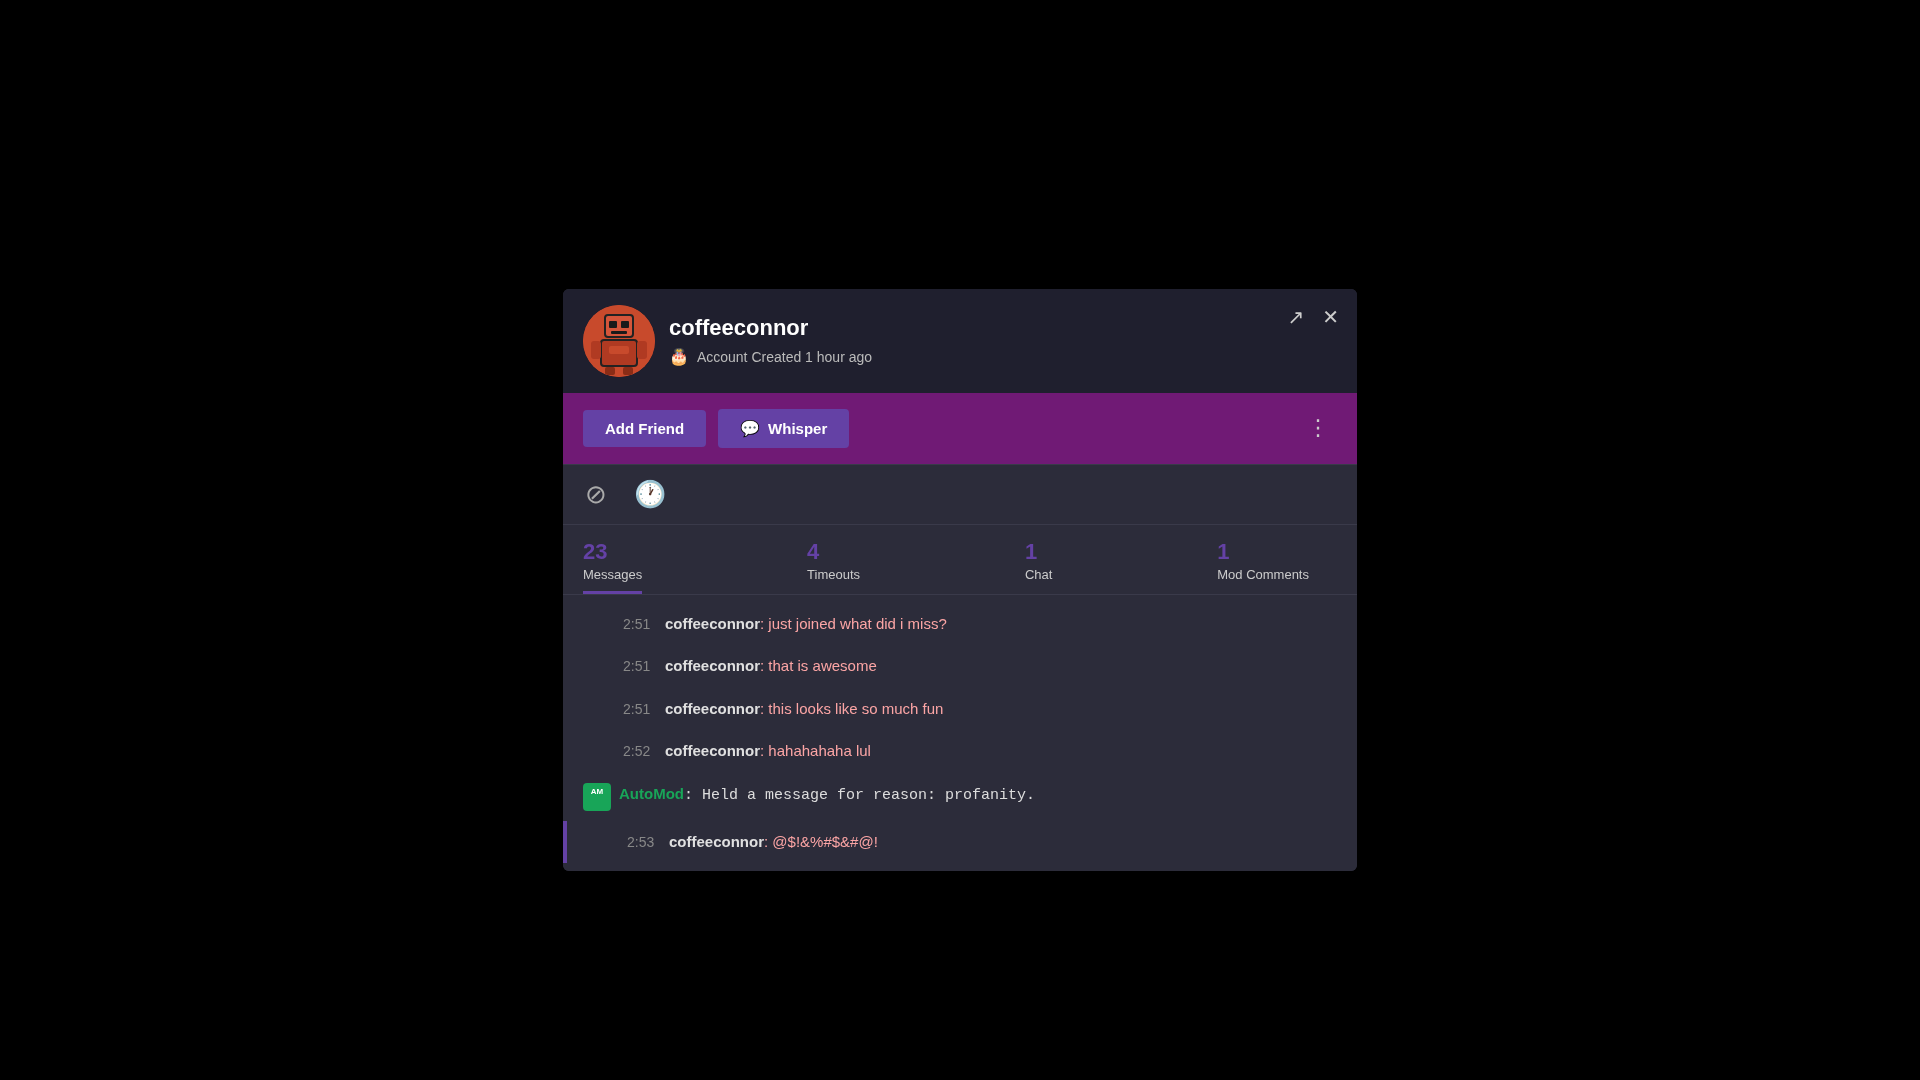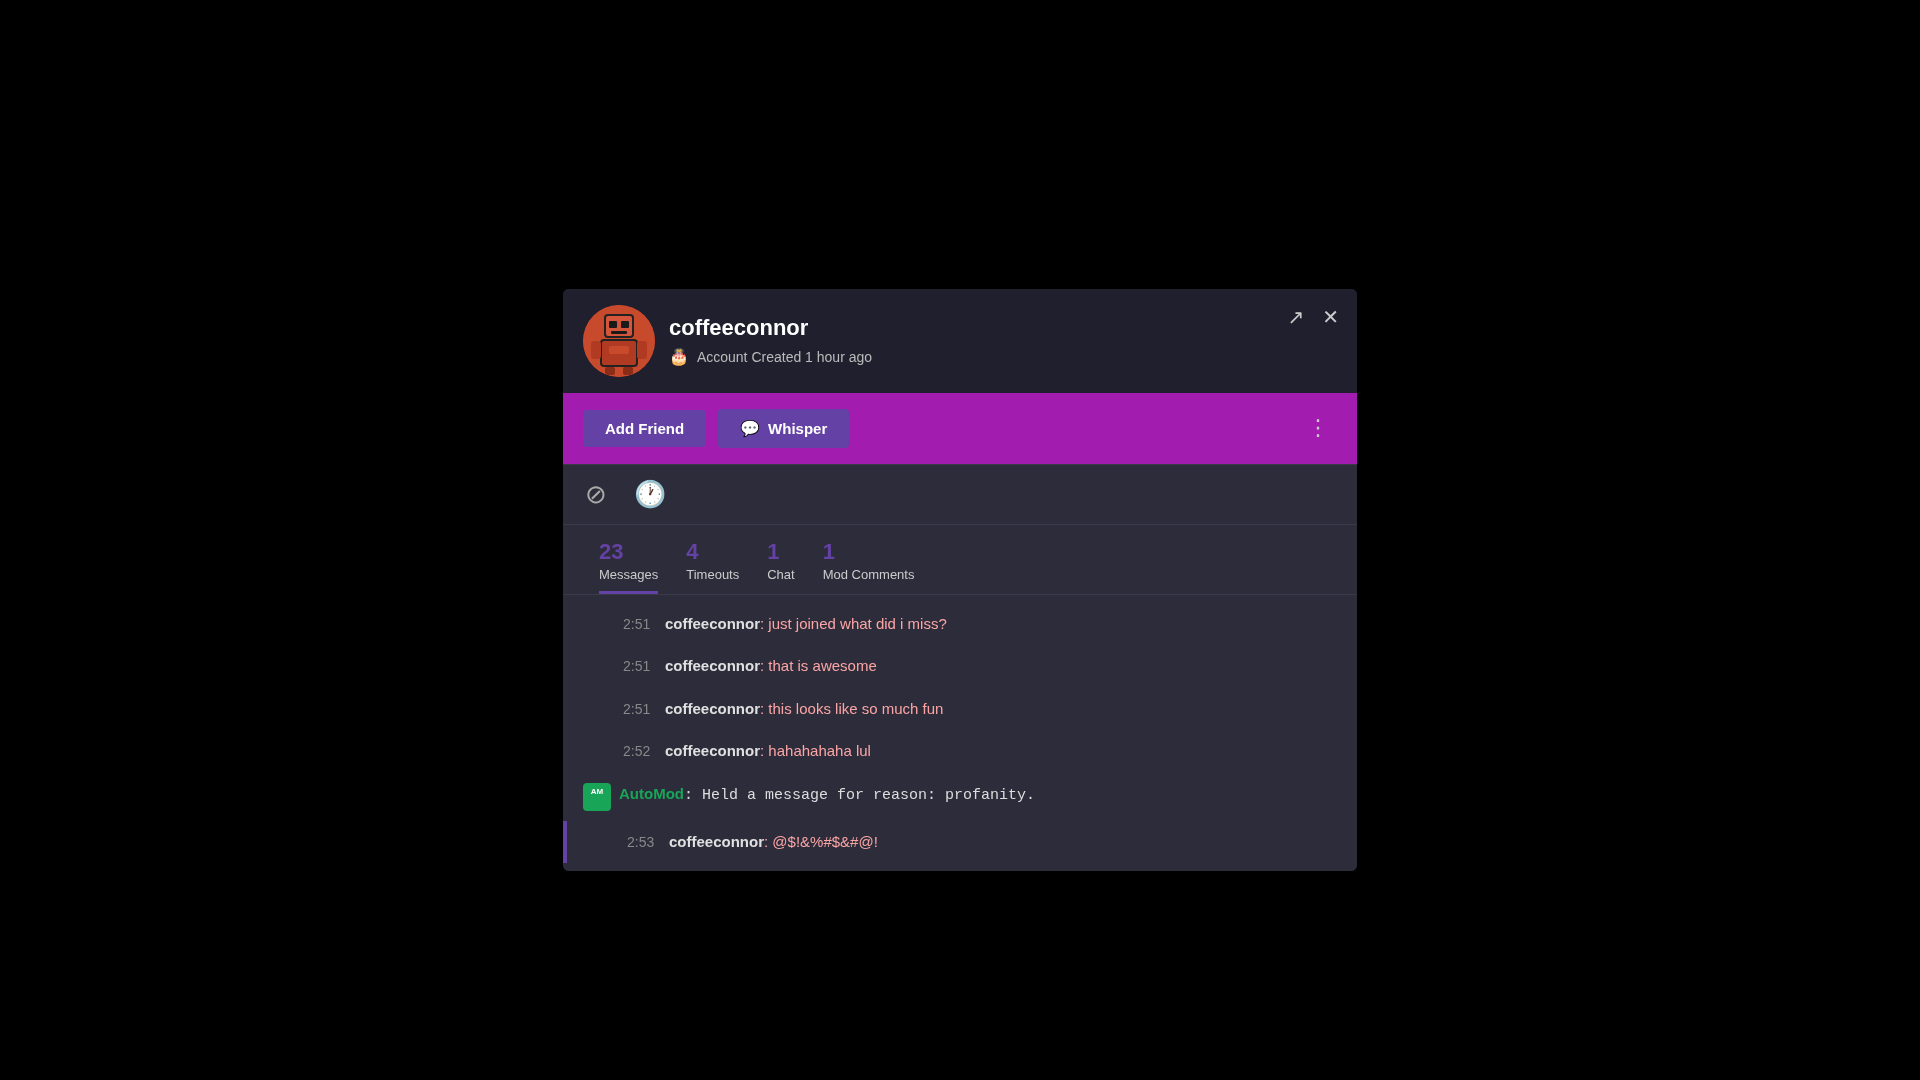--- a/index.html
+++ b/index.html
@@ -79,21 +79,21 @@
       background: none;
       border: none;
       color: #ccc;
       cursor: pointer;
       font-size: 20px;
       padding: 2px;
     }
 
     
     .buttons-row {
-      background: #a21caf;
+      background: #701a75;
       padding: 16px 20px;
       display: flex;
       align-items: center;
       gap: 12px;
       border-bottom: 1px solid #3a3a4a;
     }
 
     .btn-add-friend {
       background: #6441a5;
       color: #fff;
@@ -148,24 +148,25 @@
       border: none;
       color: #aaa;
       cursor: pointer;
       font-size: 26px;
       padding: 2px;
     }
 
     
     .stats-row {
       background: #2c2c3a;
-      padding: 16px 20px 0 36px;
+      padding: 16px 20px 0 20px;
       display: flex;
       gap: 0;
       border-bottom: 1px solid #3a3a4a;
+      justify-content: space-between;
     }
 
     .stat-item {
       display: flex;
       flex-direction: column;
       align-items: flex-start;
       padding: 0 28px 12px 0;
       cursor: pointer;
       position: relative;
     }

